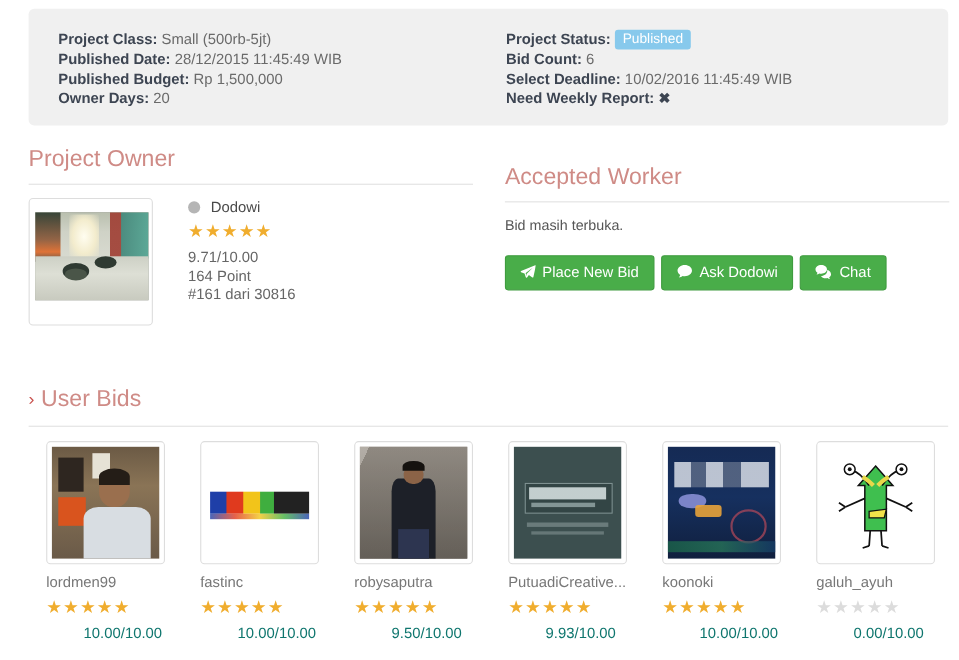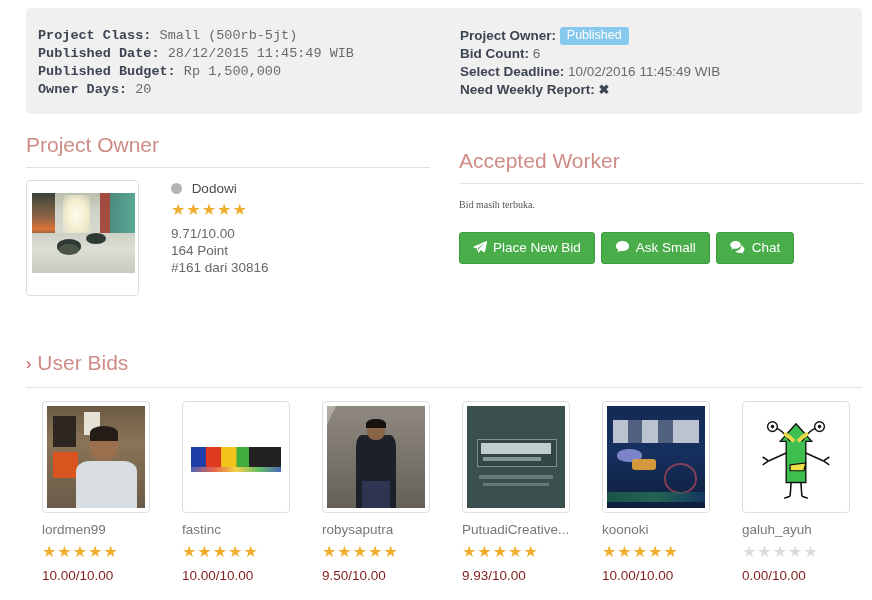--- a/index.html
+++ b/index.html
@@ -25,21 +25,21 @@
     width: 836px;
     height: 106px;
     background: #f0f0f0;
     border-radius: 5px;
     box-sizing: border-box;
   }
   .info-col {
     position: absolute;
     top: 19px;
   }
-  .info-col.left  { left: 12px; font-family: Liberation Mono, monospace; }
+  .info-col.left  { left: 27px; }
   .info-col.right { left: 434px; }
   .info-row {
     line-height: 18px;
     margin-bottom: 0px;
     white-space: nowrap;
     font-size: 13.5px;
     color: #5a5a5a;
     height: 18px;
   }
   .info-label {
@@ -197,24 +197,23 @@
     color: #f0ad2e;
     margin-right: 1px;
     font-family: "DejaVu Sans", sans-serif;
   }
   .star.empty { color: #dcdcdc; }
 
   
   .worker-body { margin-top: 12px; position: relative; }
   .worker-note {
     color: #555555;
-    font-size: 10px;
+    font-size: 13px;
     line-height: 18px;
     margin-bottom: 18px;
-    font-family: Liberation Serif, serif;
   }
   .btn-row { font-size: 0; white-space: nowrap; }
   .btn {
     display: inline-block;
     background: #49ad49;
     border: 1px solid #3f9c3f;
     color: #ffffff;
     font-size: 13.5px;
     line-height: 16px;
     padding: 7px 13px;
@@ -261,24 +260,25 @@
   .bid-name {
     margin-top: 8px;
     color: #777777;
     font-size: 13.5px;
     line-height: 18px;
     white-space: nowrap;
     overflow: hidden;
   }
   .bid-stars { margin-top: 5px; }
   .bid-score {
-    color: #7f1d1d;
+    color: #0f766e;
     font-size: 13.5px;
     line-height: 17px;
     margin-top: 2px;
+    margin-left: 34px;
   }
 
   
   .av-lordmen {
     width: 100%; height: 100%;
     background: linear-gradient(to bottom, #6b5a45 0%, #8a7456 35%, #6a5a48 100%);
     position: relative;
   }
   .av-lordmen .frame1 { position:absolute; left:6%; top:10%; width:24%; height:30%; background:#2e2620; }
   .av-lordmen .frame2 { position:absolute; left:6%; top:45%; width:26%; height:26%; background:#d9541e; }
@@ -396,21 +396,21 @@
       <span class="info-value">Rp 1,500,000</span>
     </div>
     <div class="info-row">
       <span class="info-label">Owner Days:</span>
       <span class="info-value">20</span>
     </div>
   </div>
 
   <div class="info-col right">
     <div class="info-row">
-      <span class="info-label">Project Owner:</span>
+      <span class="info-label">Project Status:</span>
       <span class="badge-published">Published</span>
     </div>
     <div class="info-row">
       <span class="info-label">Bid Count:</span>
       <span class="info-value">6</span>
     </div>
     <div class="info-row">
       <span class="info-label">Select Deadline:</span>
       <span class="info-value">10/02/2016 11:45:49 WIB</span>
     </div>
@@ -469,21 +469,21 @@
               <path fill="#ffffff" d="M15.5 1.2 0.8 7.3c-.6.2-.6 1 0 1.2l3.6 1.3 1.3 3.9c.2.6 1 .7 1.3.2l1.9-2.6 3.6 2.7c.4.3 1 .1 1.1-.4l2.5-11.6c.1-.5-.4-1-.6-.8zM5.6 9.4 12.9 3.8 6.5 10.4l-.3 2.3-.6-3.3z"></path>
             </svg>
         </span><span>Place New Bid</span>
       </div>
 
       <div class="btn">
         <span class="bicon">
           <svg width="15" height="14" viewBox="0 0 16 16">
               <path fill="#ffffff" d="M8 1C3.9 1 .5 3.6.5 6.8c0 1.8 1.1 3.5 2.8 4.5-.2.9-.8 2-1.4 2.7 1.5-.2 3-.9 3.9-1.6.7.2 1.5.3 2.2.3 4.1 0 7.5-2.6 7.5-5.9S12.1 1 8 1z"></path>
             </svg>
-        </span><span>Ask Small</span>
+        </span><span>Ask Dodowi</span>
       </div>
 
       <div class="btn">
         <span class="bicon">
           <svg width="16" height="14" viewBox="0 0 18 16">
               <path fill="#ffffff" d="M6.2 1C2.9 1 .2 3 .2 5.5c0 1.4.8 2.7 2.1 3.5-.1.7-.6 1.5-1 2 1.1-.2 2.2-.7 2.9-1.2.6.2 1.3.3 2 .3 3.3 0 6-2 6-4.6S9.5 1 6.2 1z"></path>
               <path fill="#ffffff" d="M12.4 6.1c.1.3.1.6.1.9 0 3-3 5.4-6.6 5.6.9 1.3 2.8 2.2 5 2.2.6 0 1.2-.1 1.8-.2.7.5 1.7.9 2.7 1.1-.4-.5-.8-1.2-.9-1.9 1.2-.7 1.9-1.8 1.9-3.1 0-2-1.7-3.7-4-4.6z"></path>
             </svg>
         </span><span>Chat</span>
       </div>

